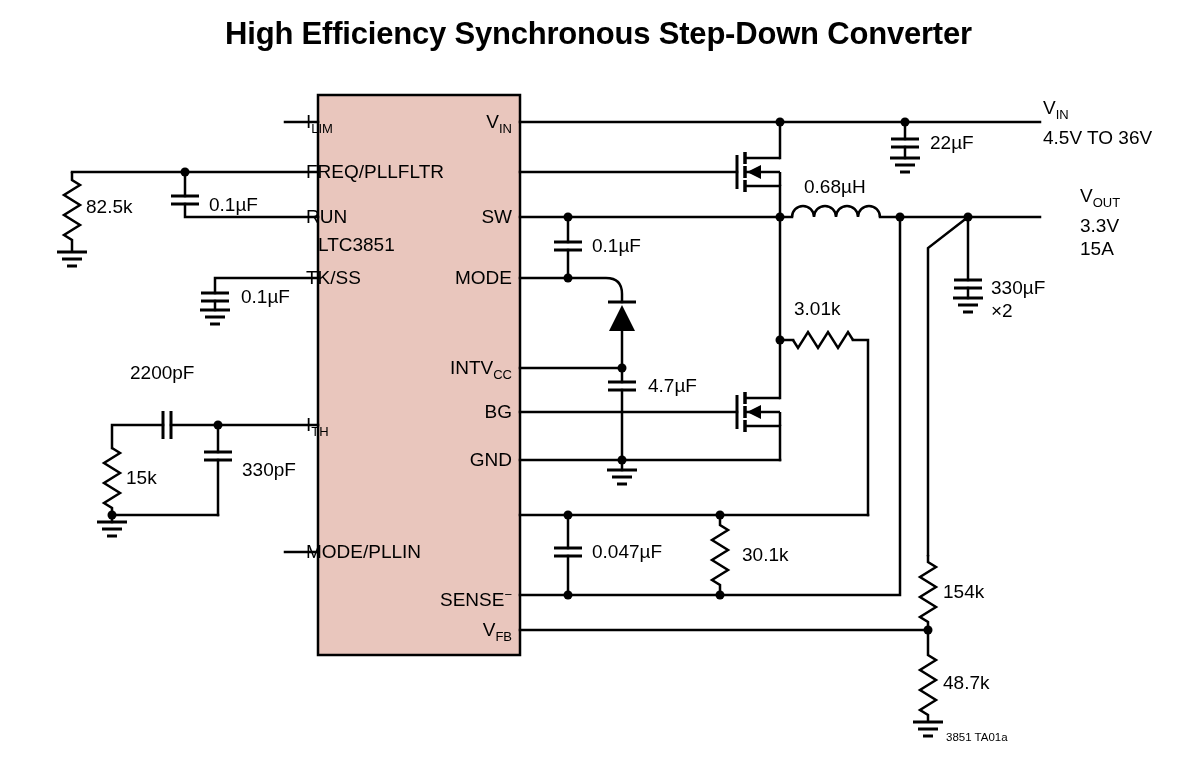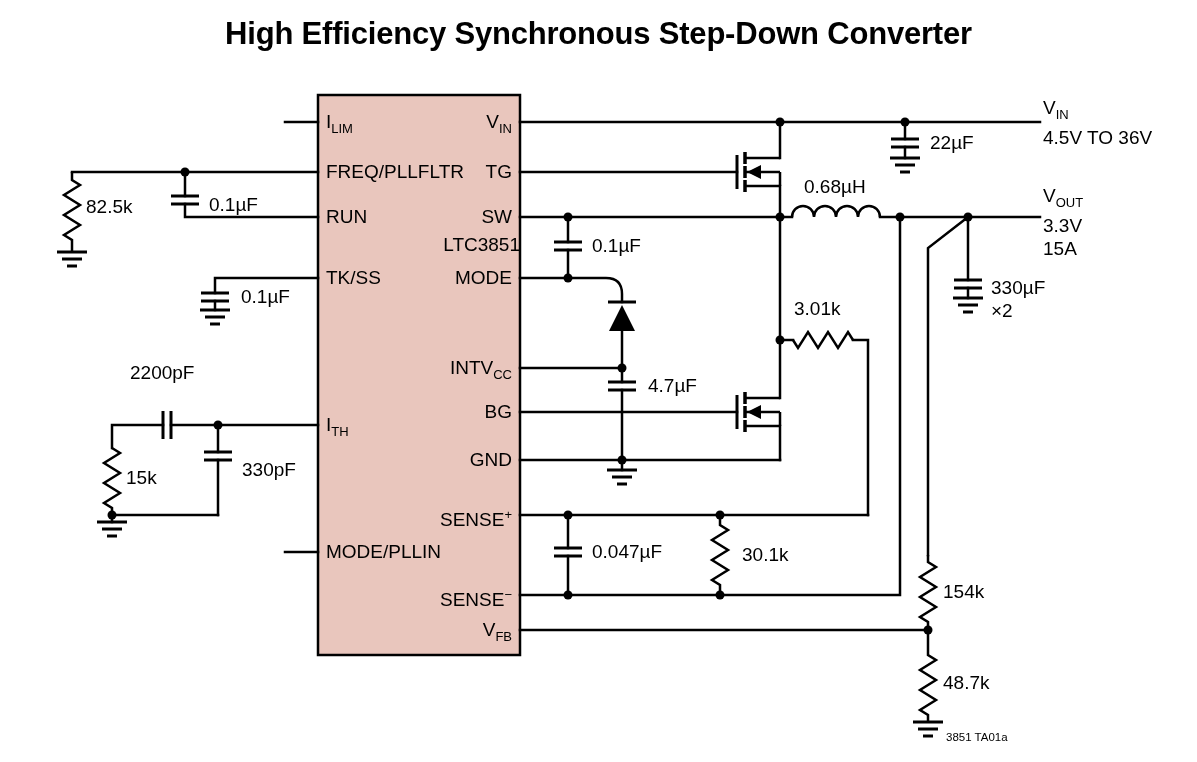--- a/index.html
+++ b/index.html
@@ -3,23 +3,23 @@
 <meta charset="utf-8">
 <style>
   html,body{margin:0;padding:0;background:#ffffff;}
   .canvas{position:relative;width:1197px;height:762px;background:#ffffff;
           font-family:"Liberation Sans","DejaVu Sans",sans-serif;color:#000;overflow:hidden;border-radius:10px;}
   .schematic-svg{position:absolute;left:0;top:0;}
   .title{position:absolute;top:16px;left:0;width:100%;text-align:center;
          font-size:31px;font-weight:bold;letter-spacing:-0.2px;}
   .lbl{position:absolute;font-size:19px;line-height:22px;white-space:nowrap;}
   .pin{line-height:26px;}
-  .pin-left{left:326px;text-align:right;}
+  .pin-left{left:306px;text-align:right;}
   .pin-right{left:330px;width:182px;text-align:right;}
-  .ic-name{left:318px;width:202px;text-align:right;}
+  .ic-name{left:318px;width:202px;text-align:left;}
   sub{font-size:13px;}
   sup{font-size:13px;}
   .stack div{line-height:23px;}
   .footer{font-size:11.5px;letter-spacing:0;}
 </style>
 </head>
 <body>
 
 <div class="canvas">
 
@@ -152,27 +152,25 @@
   <div class="title">High Efficiency Synchronous Step-Down Converter</div>
 
   <div class="lbl pin pin-left" style="top:109px"><span>I</span><sub>LIM</sub></div>
   <div class="lbl pin pin-left" style="top:159px"><span>FREQ/PLLFLTR</span></div>
   <div class="lbl pin pin-left" style="top:204px"><span>RUN</span></div>
   <div class="lbl pin pin-left" style="top:265px"><span>TK/SS</span></div>
   <div class="lbl pin pin-left" style="top:412px"><span>I</span><sub>TH</sub></div>
   <div class="lbl pin pin-left" style="top:539px"><span>MODE/PLLIN</span></div>
 
   <div class="lbl pin pin-right" style="top:109px"><span>V</span><sub>IN</sub></div>
-  <div class="lbl pin pin-right" style="top:159px"><span>TG</span></div>
   <div class="lbl pin pin-right" style="top:204px"><span>SW</span></div>
   <div class="lbl pin pin-right" style="top:265px"><span>MODE</span></div>
   <div class="lbl pin pin-right" style="top:355px"><span>INTV</span><sub>CC</sub></div>
   <div class="lbl pin pin-right" style="top:399px"><span>BG</span></div>
   <div class="lbl pin pin-right" style="top:447px"><span>GND</span></div>
-  <div class="lbl pin pin-right" style="top:502px"><span>SENSE</span><sup>+</sup></div>
   <div class="lbl pin pin-right" style="top:617px"><span>V</span><sub>FB</sub></div>
   <div class="lbl pin pin-right" style="top:582px"><span>SENSE</span><sup>−</sup></div>
 
   <div class="lbl pin ic-name" style="top:232px">LTC3851</div>
 
   <div class="lbl" style="left:86px;top:196px">82.5k</div>
   <div class="lbl" style="left:209px;top:194px">0.1µF</div>
   <div class="lbl" style="left:241px;top:286px">0.1µF</div>
   <div class="lbl" style="left:130px;top:362px">2200pF</div>
   <div class="lbl" style="left:126px;top:467px">15k</div>
@@ -188,21 +186,21 @@
     <div>330µF</div>
     <div>×2</div>
   </div>
   <div class="lbl" style="left:943px;top:581px">154k</div>
   <div class="lbl" style="left:943px;top:672px">48.7k</div>
 
   <div class="lbl stack" style="left:1043px;top:96px">
     <div><span>V</span><sub>IN</sub></div>
     <div>4.5V TO 36V</div>
   </div>
-  <div class="lbl stack" style="left:1043px;top:184px">
+  <div class="lbl stack" style="left:1080px;top:184px">
     <div><span>V</span><sub>OUT</sub></div>
     <div>3.3V</div>
     <div>15A</div>
   </div>
 
   <div class="lbl footer" style="left:946px;top:726px">3851 TA01a</div>
 
 </div>
 
 </body></html>

